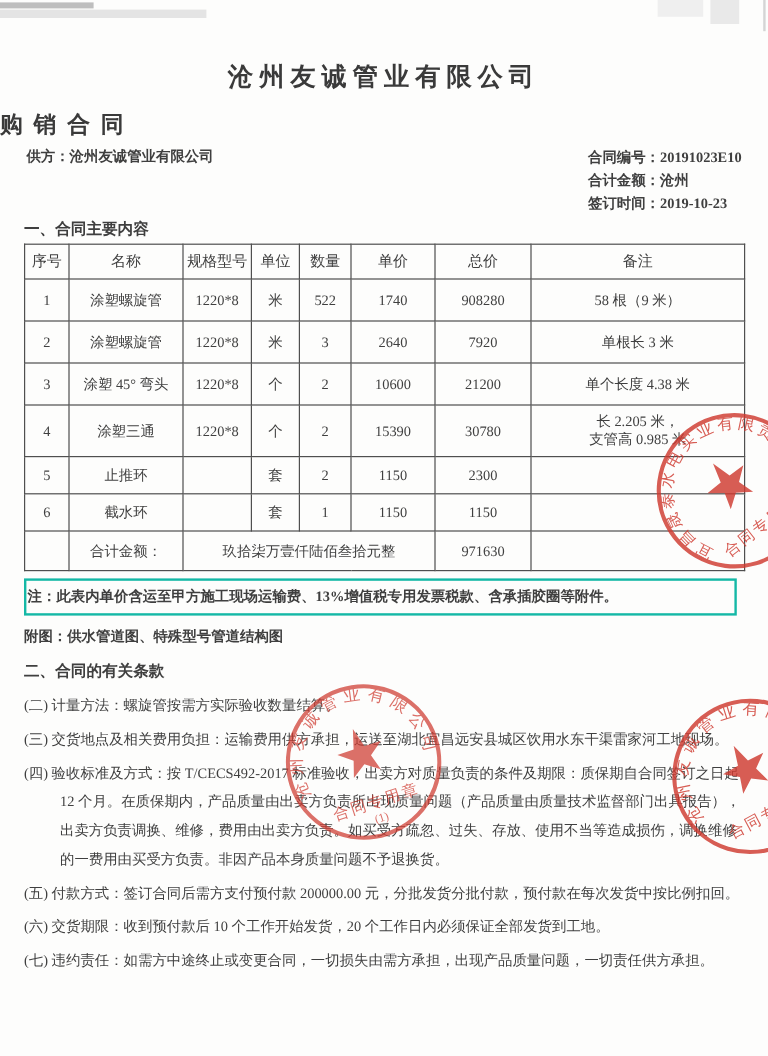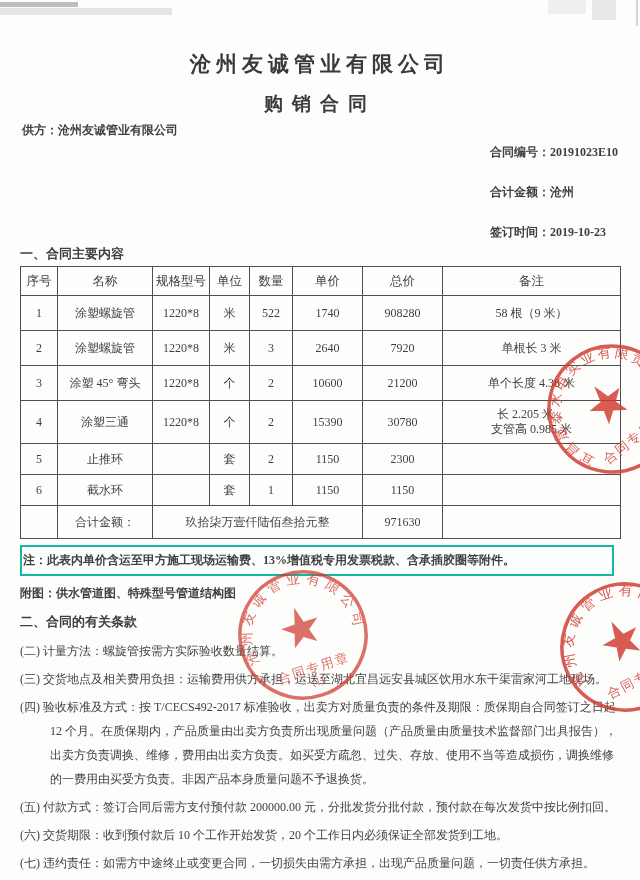--- a/index.html
+++ b/index.html
@@ -12,28 +12,28 @@
   
   .art{position:absolute;pointer-events:none;}
   .art1{left:0;top:2px;width:78px;height:5px;background:#8a8a8a;opacity:.55;}
   .art2{left:0;top:8px;width:172px;height:7px;background:#e4e4e4;}
   .art3{left:548px;top:0;width:38px;height:14px;background:#efefef;}
   .art4{left:592px;top:0;width:24px;height:20px;background:#e9e9e9;}
   .art5{left:636px;top:0;width:2px;height:26px;background:#d5d5d5;}
 
   h1.company{margin:0;padding-top:50px;text-align:center;font-size:21px;
     font-weight:600;letter-spacing:5px;color:#3a3a3a;}
-  h2.doctitle{margin:13px 0 0;text-align:center;font-size:19px;
+  h2.doctitle{margin:13px 0 0;text-align:left;font-size:19px;
     font-weight:600;letter-spacing:9px;color:#3a3a3a;}
 
   .meta{display:flex;justify-content:space-between;margin:5px 22px 0 22px;
     font-size:12px;font-weight:600;gap:40px;}
   .meta-left .line{line-height:16px;}
   .meta-left .line+.line{margin-top:17px;}
-  .meta-right .line{line-height:19px;margin-top:21px;}
+  .meta-right .line{line-height:19px;}
 
   .sec-heading{margin:3px 0 0 20px;font-size:13px;font-weight:700;}
 
   table.items{border-collapse:collapse;margin:3px 0 0 20px;width:600px;
     table-layout:fixed;font-size:12px;}
   table.items th,table.items td{border:1px solid #4f4f4f;text-align:center;
     vertical-align:middle;padding:0 2px;font-weight:400;overflow:hidden;}
   table.items th{height:28px;font-size:12.5px;}
   tr.r1 td,tr.r2 td,tr.r3 td{height:34px;}
   tr.r4 td{height:42px;}

